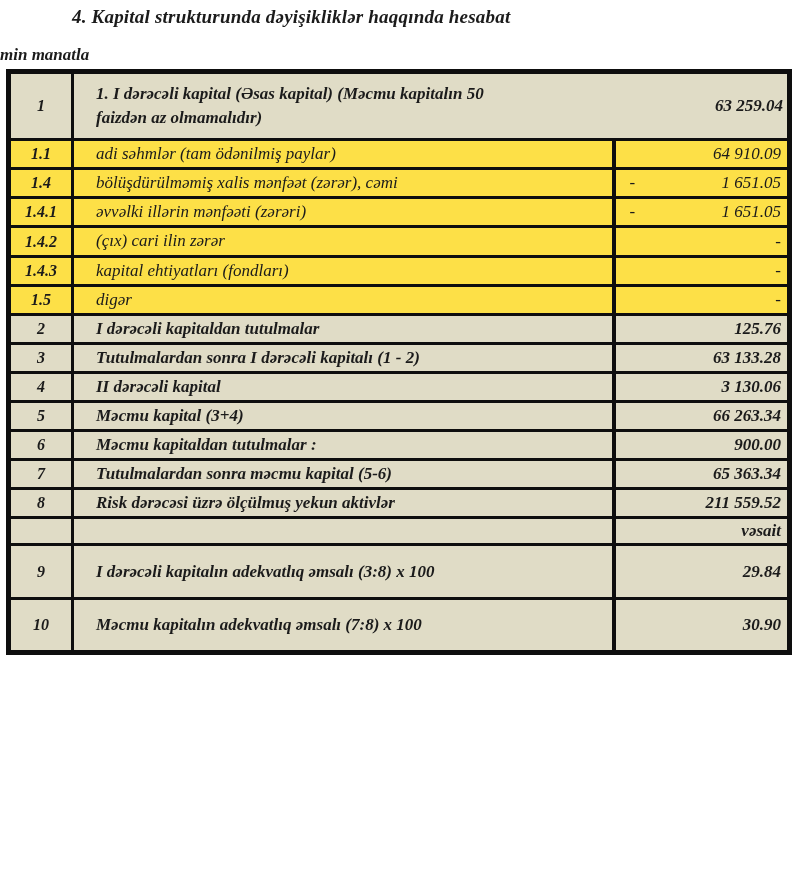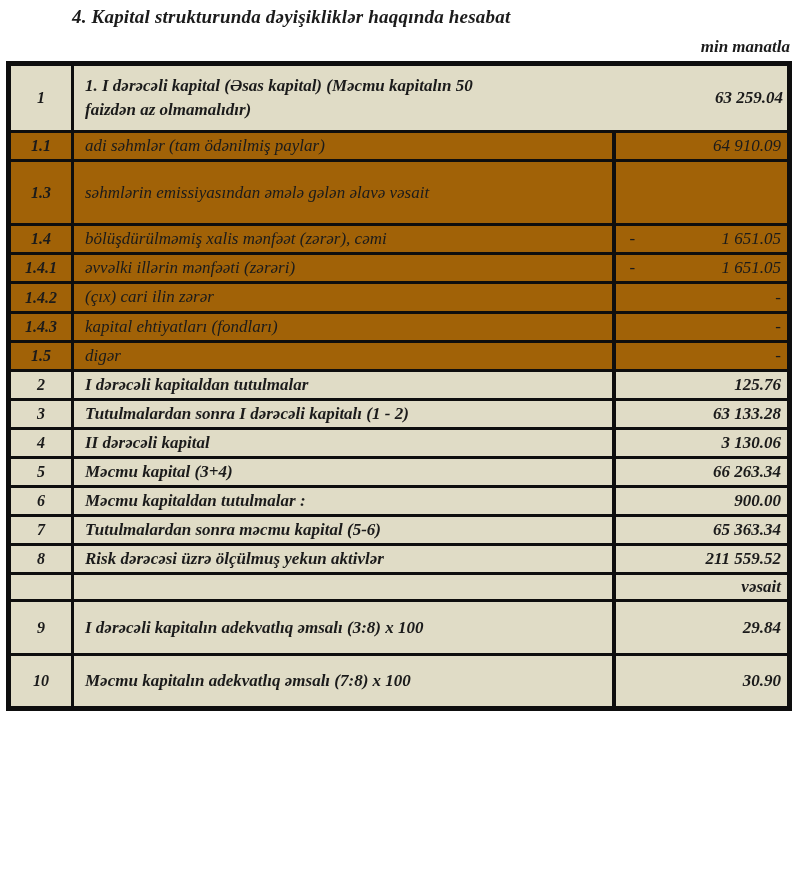--- a/index.html
+++ b/index.html
@@ -21,23 +21,23 @@
   .report-title {
     font-size: 19px;
     font-weight: bold;
     padding-left: 72px;
     letter-spacing: 0.2px;
     line-height: 1.2;
   }
   .unit-label {
     font-size: 17px;
     font-weight: bold;
-    text-align: right;
+    text-align: left;
     padding-right: 10px;
-    margin-top: 8px;
+    margin-top: 16px;
     margin-bottom: 4px;
     line-height: 1.2;
   }
   table.capital-table {
     border-collapse: collapse;
     table-layout: fixed;
     width: 786px;
     margin-left: 6px;
     border: 5px solid #0e0e0e;
   }
@@ -50,24 +50,24 @@
     font-size: 17px;
     padding: 2px 4px;
     overflow: hidden;
   }
   td.num {
     text-align: center;
     font-weight: bold;
     font-size: 16px;
     padding: 2px 1px;
   }
-  td.label { padding-left: 11px; border-right-width: 4px; }
+  td.label { padding-left: 22px; border-right-width: 4px; }
   td.value { padding-right: 6px; border-left-width: 4px; }
   tr.shaded td { background: #e0dcc6; }
-  tr.plain  td { background: #a16207; }
+  tr.plain  td { background: #fde047; }
   tr.bold td.label, tr.bold td.value { font-weight: bold; }
   tr.h-xl  { height: 68px; }
   tr.h-lg  { height: 64px; }
   tr.h-md  { height: 28px; }
   tr.h-sm  { height: 21px; }
   tr.h-xxl { height: 54px; }
   .cell-inner {
     display: flex;
     justify-content: space-between;
     align-items: center;
@@ -110,32 +110,20 @@
     <td class="label">
       <span class="label-text">adi səhmlər (tam ödənilmiş paylar)</span>
     </td>
     <td class="value">
       <div class="cell-inner">
         <span class="neg"></span>
         <span class="val">64 910.09</span>
       </div>
     </td>
   </tr>
-        <tr class="plain h-lg">
-    <td class="num">1.3</td>
-    <td class="label">
-      <span class="label-text">səhmlərin emissiyasından əmələ gələn  əlavə vəsait</span>
-    </td>
-    <td class="value">
-      <div class="cell-inner">
-        <span class="neg"></span>
-        <span class="val"></span>
-      </div>
-    </td>
-  </tr>
         <tr class="plain h-md">
     <td class="num">1.4</td>
     <td class="label">
       <span class="label-text">bölüşdürülməmiş xalis mənfəət (zərər), cəmi</span>
     </td>
     <td class="value">
       <div class="cell-inner">
         <span class="neg">-</span>
         <span class="val">1 651.05</span>
       </div>

